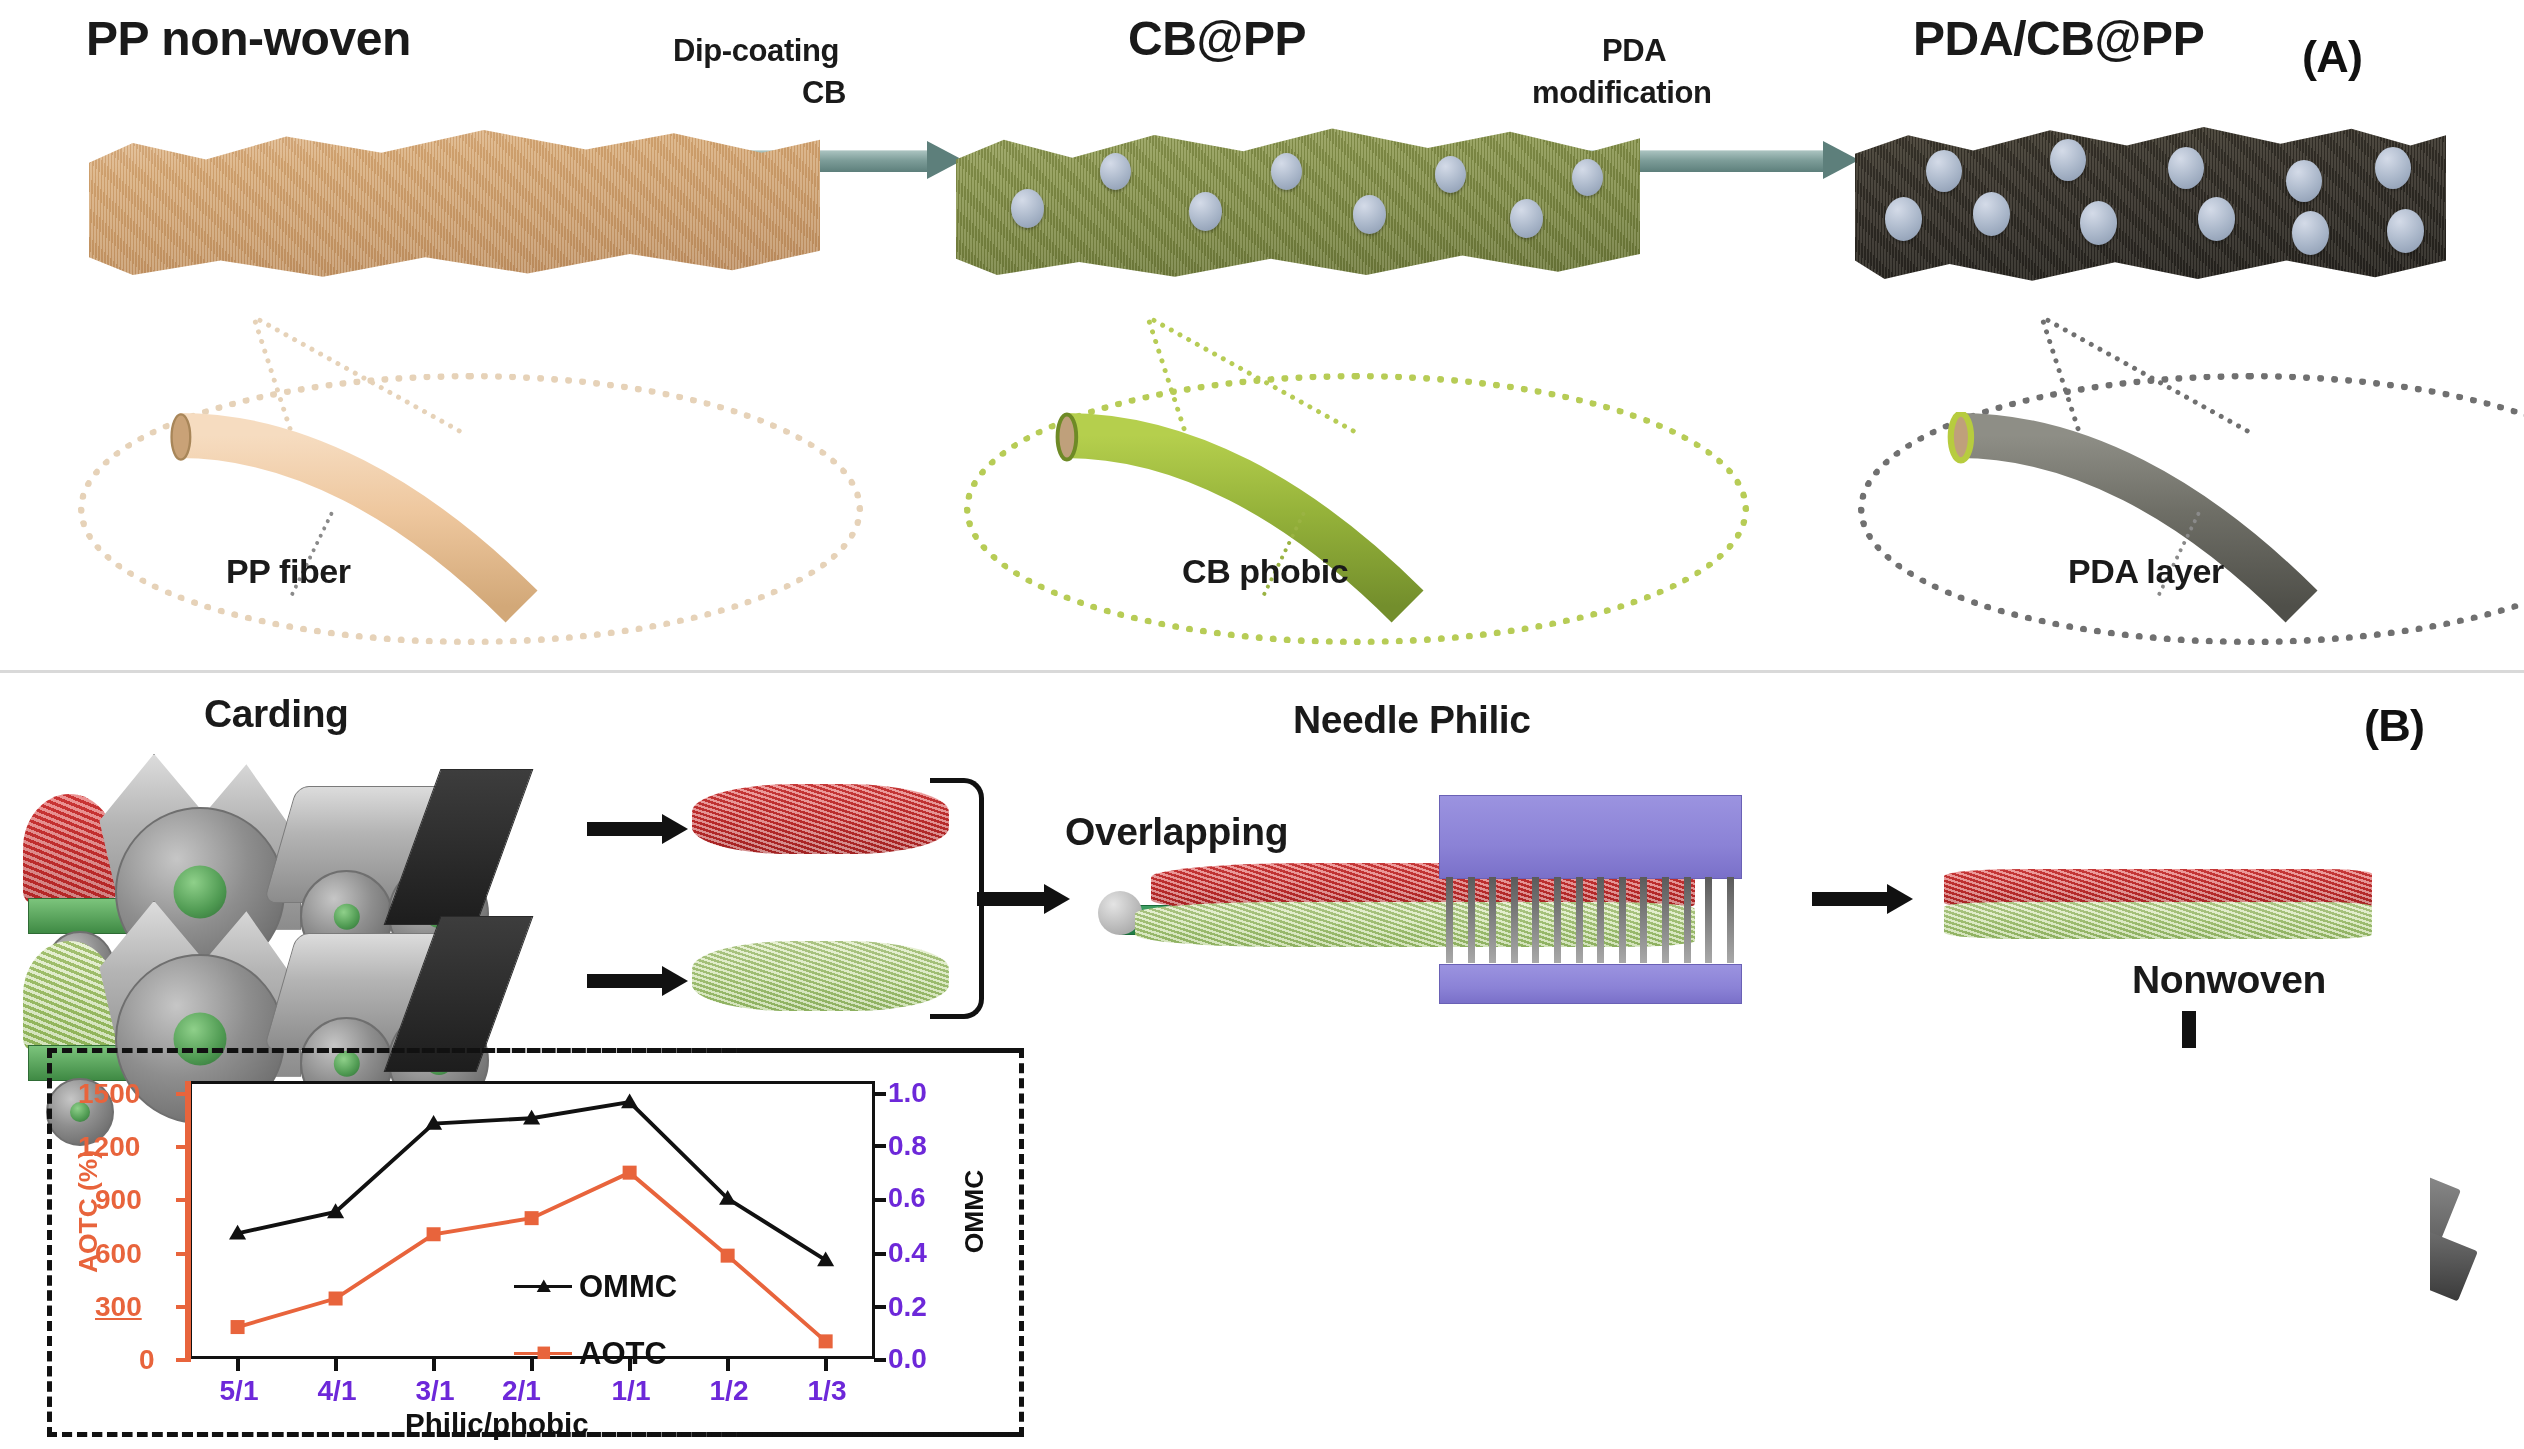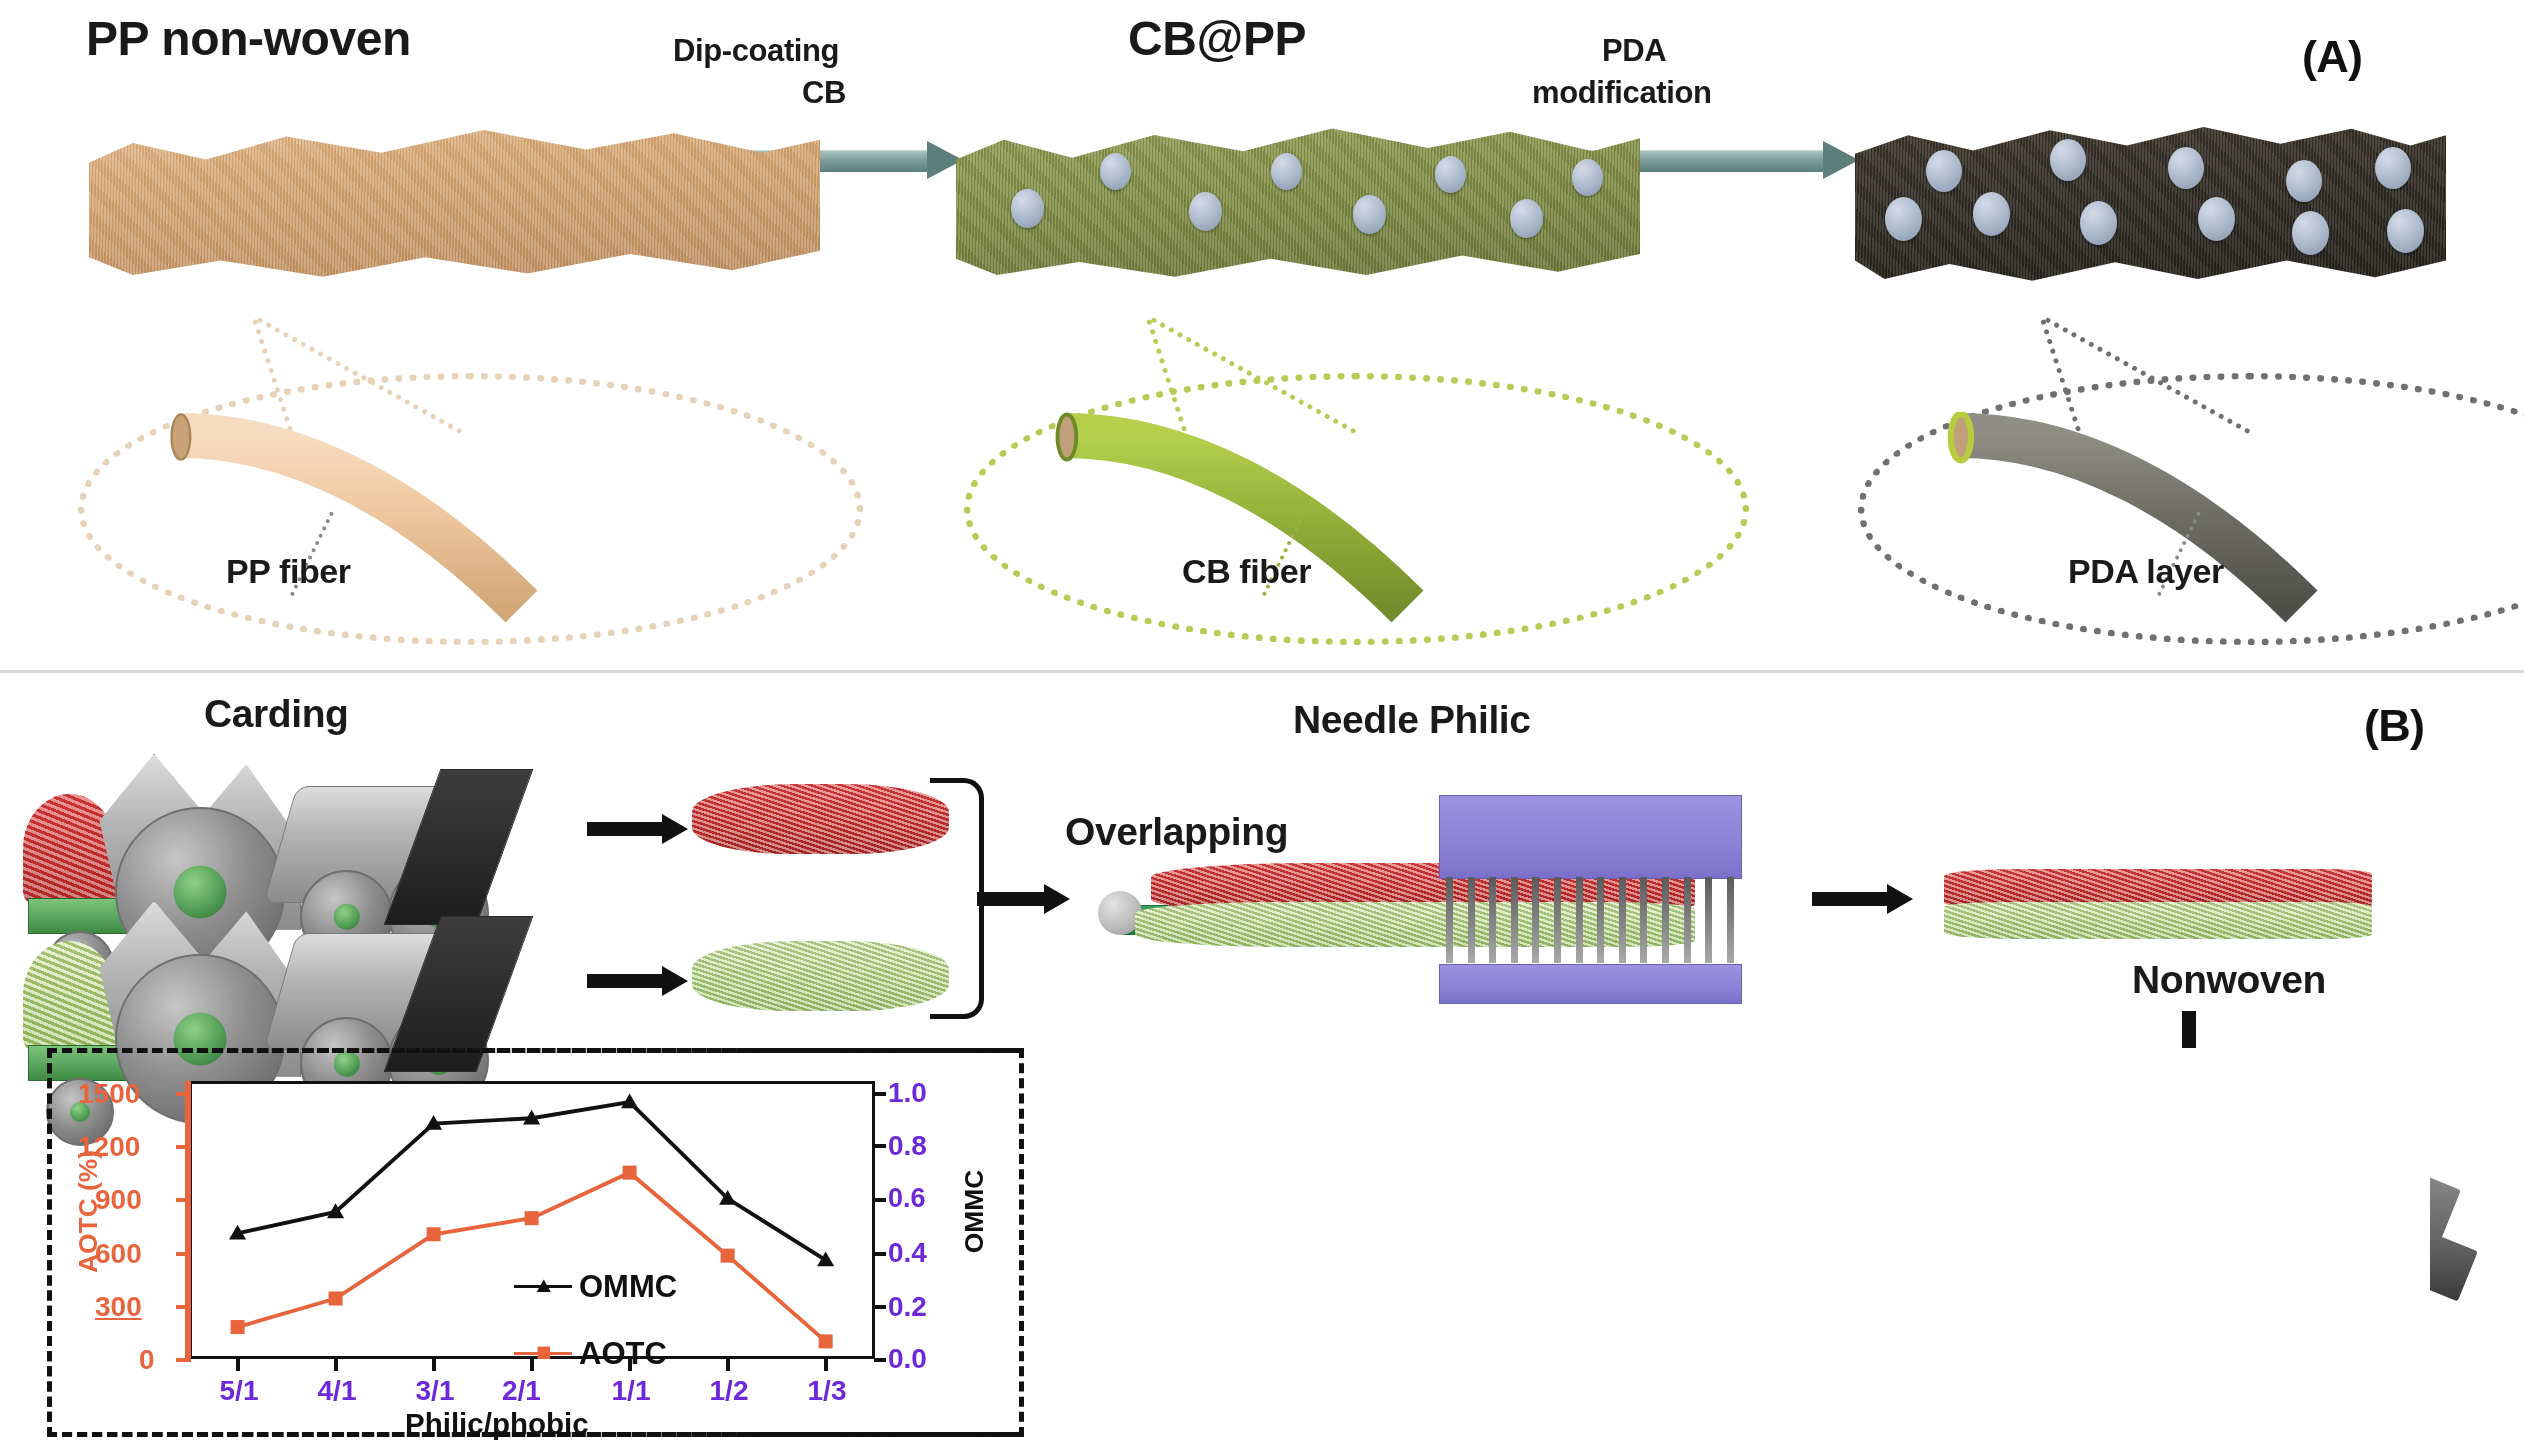--- a/index.html
+++ b/index.html
@@ -161,20 +161,21 @@
 </style>
 </head>
 <body>
 
 <div id="figure">
 
   <div class="panel-tag" style="left:2302px; top:31px;">(A)</div>
 
   <div class="lbl" style="left:86px; top:11px; font-size:48px;">PP non-woven</div>
   <div class="lbl" style="left:1128px; top:11px; font-size:48px;">CB@PP</div>
+  <div class="lbl" style="left:1913px; top:11px; font-size:48px;">PDA/CB@PP</div>
 
   <div class="lbl" style="left:673px; top:33px; font-size:31px;">Dip-coating</div>
   <div class="lbl" style="left:758px; top:75px; font-size:31px;margin-left:44px;">CB</div>
 
   <div class="lbl" style="left:1602px; top:33px; font-size:31px;">PDA</div>
   <div class="lbl" style="left:1532px; top:75px; font-size:31px;">modification</div>
 
   <div class="aarrow" style="left:644px; top:145px; width:319px;">
     <div class="shaft"></div>
       <div class="head"></div>
@@ -240,21 +241,21 @@
       <linearGradient id="gCB" x1="0" y1="0" x2="0" y2="1">
         <stop offset="0%" stop-color="#b5cf4d"></stop>
         <stop offset="45%" stop-color="#95b23a"></stop>
         <stop offset="100%" stop-color="#738e2c"></stop>
       </linearGradient>
     </defs>
     <path d="M 30 30 C 180 30 330 110 470 250" stroke="url(#gCB)" stroke-width="58" fill="none" stroke-linecap="butt"></path>
     <ellipse cx="32" cy="32" rx="12" ry="29" fill="#bfa07b" stroke="#6e8a26" stroke-width="5"></ellipse>
   </svg>
   <div class="leader" style="left:1306px; top:513px; width:93px; border-top:4.7px dotted #9ab343; transform: rotate(116deg);"></div>
-  <div class="lbl" style="left:1182px; top:552px; font-size:34px;">CB fiber</div>
+  <div class="lbl" style="left:1182px; top:552px; font-size:34px;">CB phobic</div>
 
   <div class="ellipse grey" style="left:1858px; top:373px; width:785px; height:272px;"></div>
   <div class="leader" style="left:2045px; top:319px; width:117px; border-top:5.4px dotted #707070; transform: rotate(72deg);"></div>
   <div class="leader" style="left:2047px; top:317px; width:233px; border-top:5.4px dotted #707070; transform: rotate(29deg);"></div>
   <svg class="fiber" style="left:1936px; top:412px;" width="560" height="218" viewBox="0 0 720 280">
     <defs>
       <linearGradient id="gPDA" x1="0" y1="0" x2="0" y2="1">
         <stop offset="0%" stop-color="#8e8e86"></stop>
         <stop offset="45%" stop-color="#6e6e66"></stop>
         <stop offset="100%" stop-color="#4f4f49"></stop>

